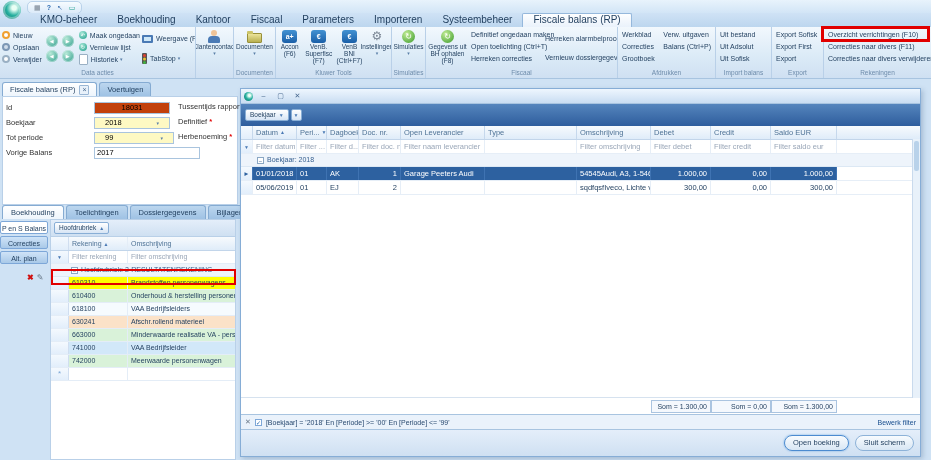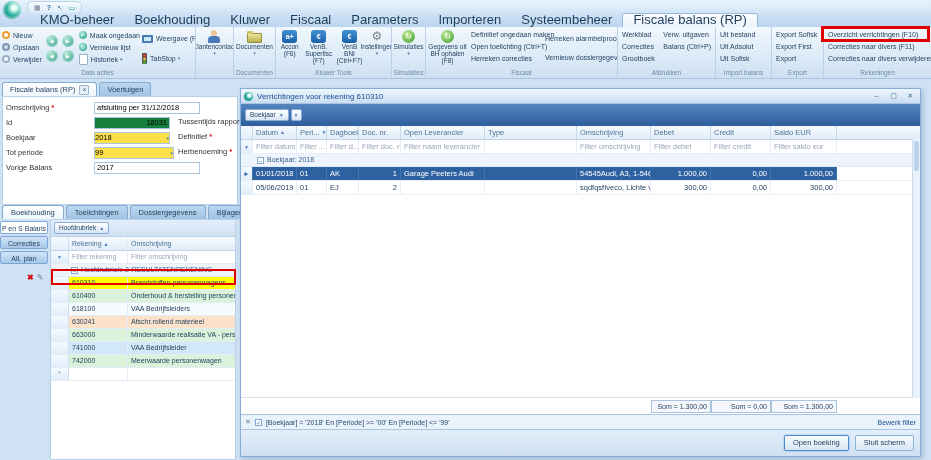--- a/index.html
+++ b/index.html
@@ -15,21 +15,21 @@
   .logo{position:absolute;left:3px;top:1px;width:18px;height:18px;border-radius:50%;z-index:30;
     background:radial-gradient(circle at 62% 38%,#eafff5 14%,#28b0a0 48%,#0b7a70 90%);
     box-shadow:inset 0 0 0 2px rgba(255,255,255,.35)}
   .qat{position:absolute;left:27px;top:1px;height:11px;display:flex;gap:6px;align-items:center;
     background:linear-gradient(#f6fbff,#dcebf9);border:1px solid #b9d2ea;border-radius:5px;padding:0 6px}
   .qat span{font-size:7px;line-height:9px}
 
   
   .tabrow{position:absolute;left:0;top:13px;width:931px;height:14px;display:flex;
     background:linear-gradient(#cfe2f5,#bcd6ee);padding-left:30px;box-sizing:border-box}
-  .tab{font-size:13px;line-height:14px;padding:0 10px;color:#1e3c5c;white-space:nowrap}
+  .tab{font-size:10px;line-height:14px;padding:0 10px;color:#1e3c5c;white-space:nowrap}
   .tab.s-active{background:linear-gradient(#fdfeff,#eaf2fb);border:1px solid #95b8dc;border-bottom:none;
     border-radius:2px 2px 0 0;line-height:12px}
 
   
   .ribbon{position:absolute;left:0;top:27px;width:931px;height:51px;display:flex;
     background:linear-gradient(#f2f8fd,#dcec f7 55%,#cfe0f2);background:linear-gradient(#f2f8fd,#dcebf7 55%,#cfe0f2);
     border-bottom:1px solid #a8c4e0}
   .rgroup{box-sizing:border-box;border-right:1px solid #b9d0e8;display:flex;flex-direction:column;overflow:hidden}
   .rgroup-content{flex:1;display:flex;padding:2px 2px 0 2px;gap:2px}
   .rgroup-label{height:10px;font-size:6.5px;line-height:10px;text-align:center;color:#6e8cab;
@@ -81,23 +81,23 @@
     width:8px;height:8px;text-align:center;border-radius:1px}
   .doc-close:empty{display:none}
 
   .form-panel{position:absolute;left:2px;top:96px;width:236px;height:109px;background:#fff;
     border:1px solid #b9d0e8;box-sizing:border-box;padding:3px 0 0 3px;font-size:7.5px}
   .frow{position:relative;height:15px;display:flex;align-items:center}
   .flabel{width:88px;color:#333;white-space:nowrap}
   .req{color:var(--annotation,#e00000);font-weight:bold;margin-left:2px}
   .fin{box-sizing:border-box;height:12px;border:1px solid #a9c4de;background:#fff;font-size:7.5px;
     font-family:"Liberation Sans",sans-serif;padding:0 2px;color:#000}
-  .fin.ro{background:#15803d;text-align:right}
-  .fsel{box-sizing:border-box;height:12px;border:1px solid #a9c4de;background:#fde047;display:flex;
-    align-items:center;justify-content:space-between;padding:0 0;color:#000}
+  .fin.ro{background:#c2410c;text-align:center}
+  .fsel{box-sizing:border-box;height:12px;border:1px solid #a9c4de;background:#fef9c3;display:flex;
+    align-items:center;justify-content:space-between;padding:0 10px;color:#000}
   .fsel .caret{font-size:5px;color:#5a7fa8}
   .rlabel{position:absolute;left:172px;top:2px;white-space:nowrap;color:#333}
 
   .bottom-tabs{position:absolute;left:2px;top:205px;height:14px;display:flex;z-index:3}
   .btab{font-size:7.5px;line-height:14px;padding:0 8px;white-space:nowrap;color:#1e3c5c;
     background:linear-gradient(#bcd6ee,#9fc2e4);border:1px solid #85abd2;border-bottom:none;
     border-radius:3px 3px 0 0;margin-right:2px}
   .btab.s-active{background:linear-gradient(#ffffff,#eef5fc)}
 
   .side-buttons{position:absolute;left:0;top:221px;width:48px}
@@ -184,21 +184,21 @@
   .scrollthumb{position:absolute;right:1px;top:2px;width:5px;height:30px;background:#b9d2ea;border-radius:2px}
   .dlg-filterbar{height:14px;flex:none;background:#eaf2fb;border-top:1px solid #a8c4e0;display:flex;
     align-items:center;font-size:7px;color:#2a4a70;padding:0 4px;gap:4px}
   .fx{color:#6a7a8a;font-size:7px}
   .cbox{width:7px;height:7px;border:1px solid #7da7d8;background:#fff;color:#2a6ab0;font-size:6px;
     line-height:7px;text-align:center;flex:none;box-sizing:border-box}
   .bewerk{margin-left:auto;color:#1a4f8f}
   .dlg-footer{height:26px;flex:none;background:linear-gradient(#e4eefa,#cfe0f2);border-top:1px solid #a8c4e0;
     display:flex;align-items:center;justify-content:flex-end;gap:6px;padding-right:6px}
   .btn{box-sizing:border-box;height:16px;line-height:14px;padding:0 8px;font-size:7.5px;color:#1e3c5c;
-    background:linear-gradient(#f8fbfe,#d8e6f4);border:1px solid #8db2d8;border-radius:2px}
+    background:linear-gradient(#f8fbfe,#d8e6f4);border:1px solid #8db2d8;border-radius:8px}
   .btn.default{border:1px solid #4b8bd0;box-shadow:0 0 2px #6aa6e0}
 </style>
 </head>
 <body>
 
 <div class="app">
 
   <div class="titlebar">
     <div class="qat">
       <span style="color:#7a8694">▦</span>
@@ -208,21 +208,21 @@
     </div>
   </div>
   <div class="logo"></div>
 
   <div class="tabrow">
 
       <div class="tab">KMO-beheer</div>
 
       <div class="tab">Boekhouding</div>
 
-      <div class="tab">Kluwer</div>
+      <div class="tab">Kantoor</div>
 
       <div class="tab">Fiscaal</div>
 
       <div class="tab">Parameters</div>
 
       <div class="tab">Importeren</div>
 
       <div class="tab">Systeembeheer</div>
 
       <div class="tab s-active">Fiscale balans (RP)</div>
@@ -416,24 +416,20 @@
       </div>
 
       <div class="doc-tab">
         <span>Voertuigen</span>
 
       </div>
     </div>
 
   <div class="form-panel">
     <div class="frow">
-      <span class="flabel"><span>Omschrijving</span><span class="req">*</span></span>
-      <input class="fin" style="width: 106px;" value="afsluiting per 31/12/2018">
-    </div>
-    <div class="frow">
       <span class="flabel">Id</span>
       <input class="fin ro" style="width: 76px;" value="18031">
       <span class="rlabel"><span>Tussentijds rapport</span><span class="req">*</span></span>
     </div>
     <div class="frow">
       <span class="flabel">Boekjaar</span>
       <div class="fsel" style="width:76px">
           <span>2018</span>
           <span class="caret">▾</span>
         </div>
@@ -545,21 +541,20 @@
   </div>
 
   <div class="row-edit-icons">
     <span class="del">✖</span>
     <span class="pen">✎</span>
   </div>
 
   <div class="dialog">
     <div class="dlg-title">
       <span class="dlg-dot"></span>
-      <span class="dlg-title-text">Verrichtingen voor rekening 610310</span>
       <span class="dlg-ctrl">–</span>
       <span class="dlg-ctrl">▢</span>
       <span class="dlg-ctrl">✕</span>
     </div>
     <div class="dlg-groupbar">
       <div class="chip">
         <span>Boekjaar</span>
         <span class="sort">▼</span>
       </div>
       <div class="chip" style="padding:0 2px">

